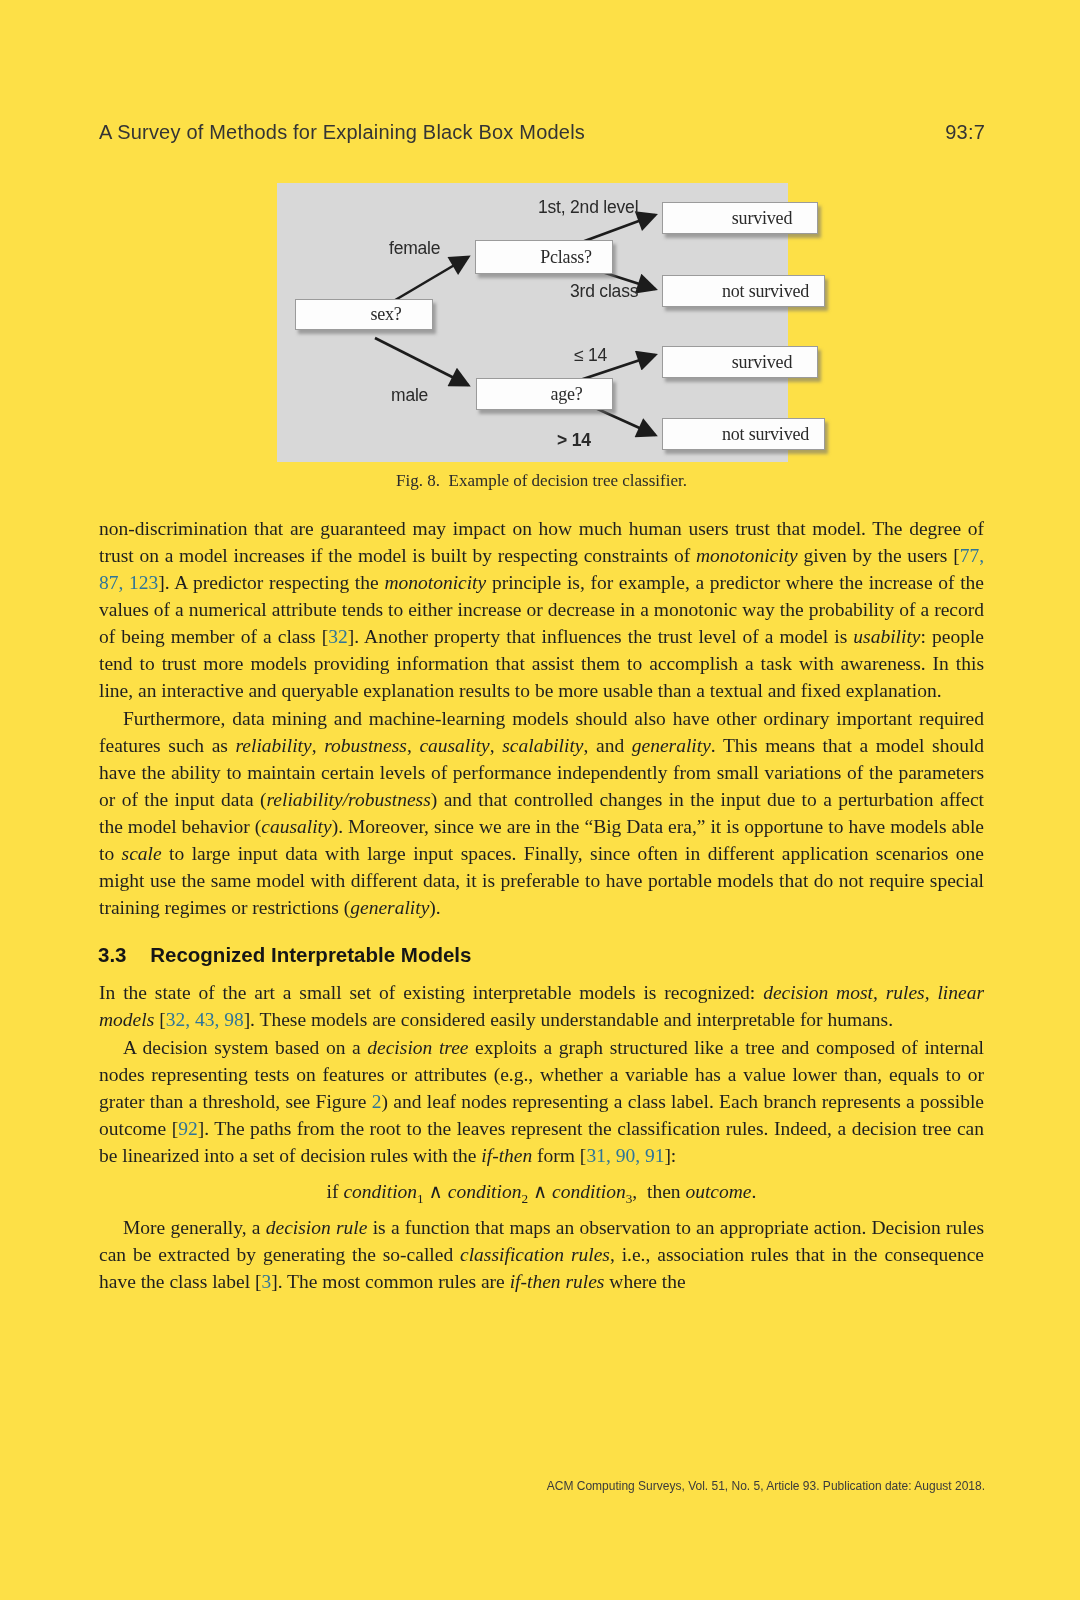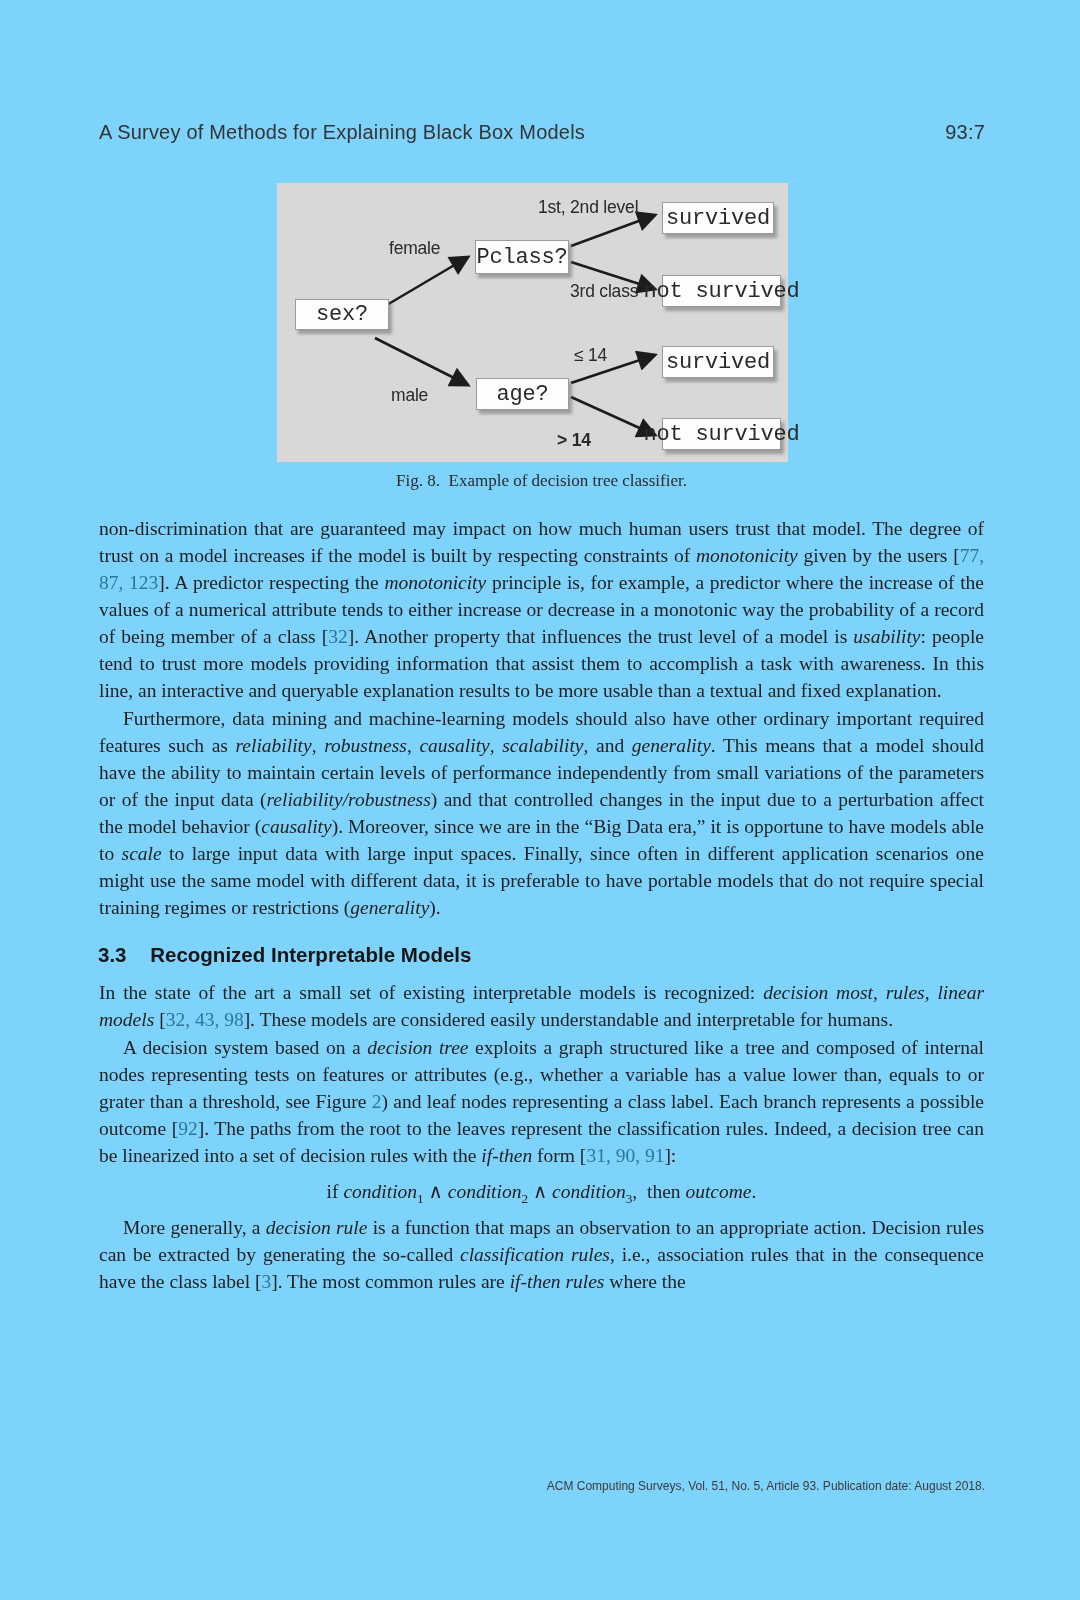--- a/index.html
+++ b/index.html
@@ -2,43 +2,43 @@
 <html style="--cite: #2e7599; --figbg: #d8d8d8;"><head>
 <meta charset="utf-8">
 <style>
   :root{
     --cite:#2e7599;
     --figbg:#d8d8d8;
     --ink:#1f1f1f;
   }
   html,body{margin:0;padding:0;background:#ffffff;}
   .page{
-    position:relative;width:1080px;height:1600px;background:#7dd3fc;
+    position:relative;width:1080px;height:1600px;background:#fde047;
     font-family:"Liberation Serif", serif;color:var(--ink);overflow:hidden;
   }
   
   .header{
     position:absolute;left:99px;top:121px;width:886px;
     display:flex;justify-content:space-between;align-items:baseline;
     font-family:"Liberation Sans", sans-serif;font-size:20px;color:#343434;
     letter-spacing:.2px;
   }
   
   .figure{
     position:absolute;left:277px;top:183px;width:511px;height:279px;
     background:var(--figbg);
   }
   .arrows{position:absolute;left:0;top:0;}
   .arrow{stroke:#1c1c1c;stroke-width:2.6;marker-end:url(#ah);}
   .tbox{
     position:absolute;display:flex;align-items:center;justify-content:center;
     background:#fdfdfd;border:1px solid #9b9b9b;
     box-shadow:3px 4px 3px rgba(110,110,110,.55);
-    font-family:Liberation Mono, monospace;font-size:22px;color:#2a2a2a;
-    letter-spacing:-.2px;white-space:nowrap;
+    font-family:Liberation Serif, serif;font-size:18px;color:#2a2a2a;
+    letter-spacing:-.2px;white-space:nowrap;padding-left:44px;
   }
   .n-sex{left:18px;top:116px;width:92px;height:29px;}
   .n-pclass{left:198px;top:57px;width:92px;height:32px;}
   .n-age{left:199px;top:195px;width:91px;height:30px;}
   .n-leaf1{left:385px;top:19px;width:110px;height:30px;}
   .n-leaf2{left:385px;top:92px;width:117px;height:30px;}
   .n-leaf3{left:385px;top:163px;width:110px;height:30px;}
   .n-leaf4{left:385px;top:235px;width:117px;height:30px;}
   .elabel{
     position:absolute;font-family:"Liberation Sans", sans-serif;font-size:17.5px;

